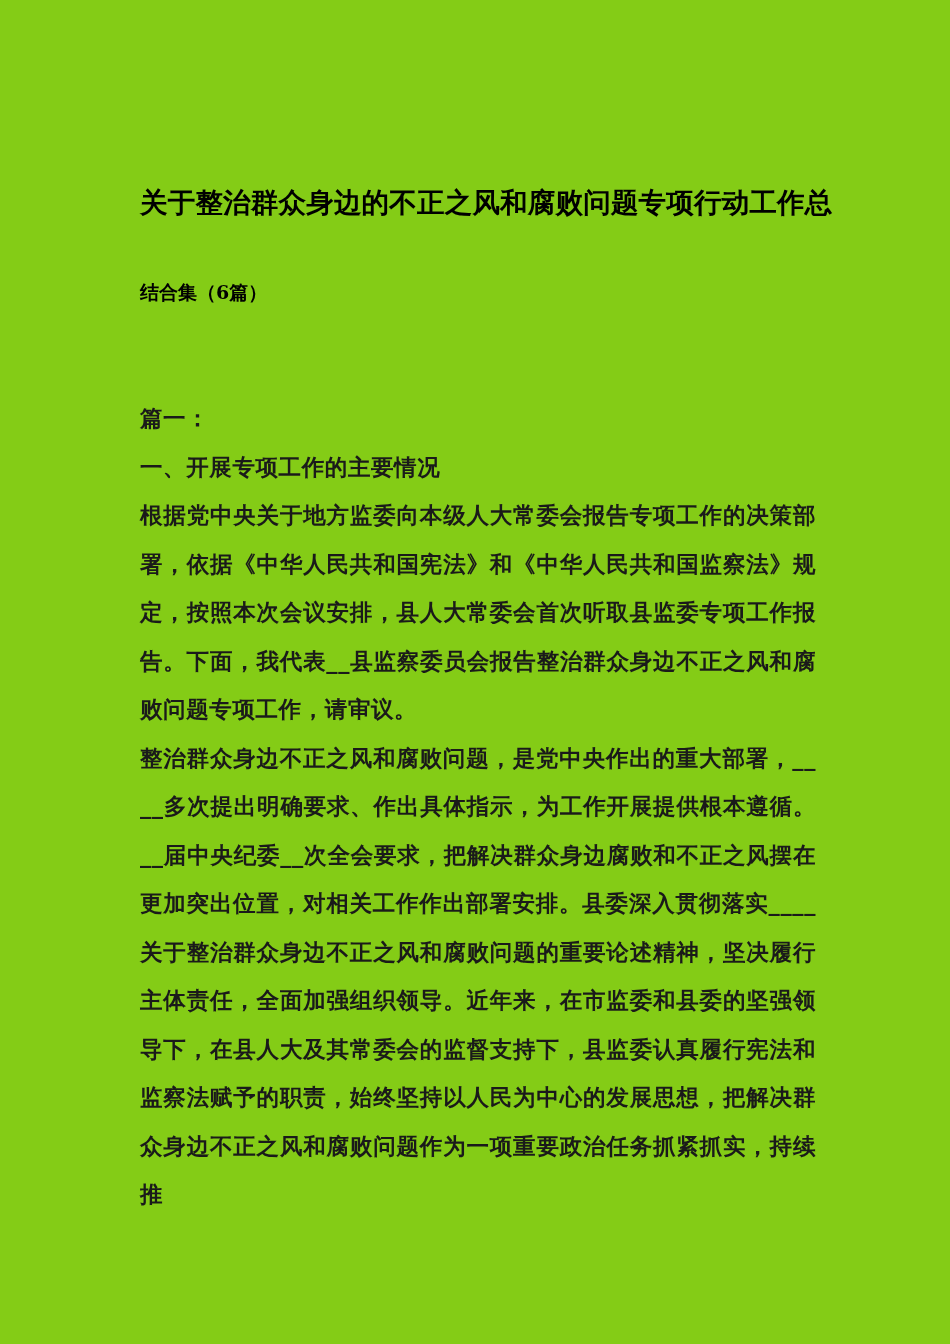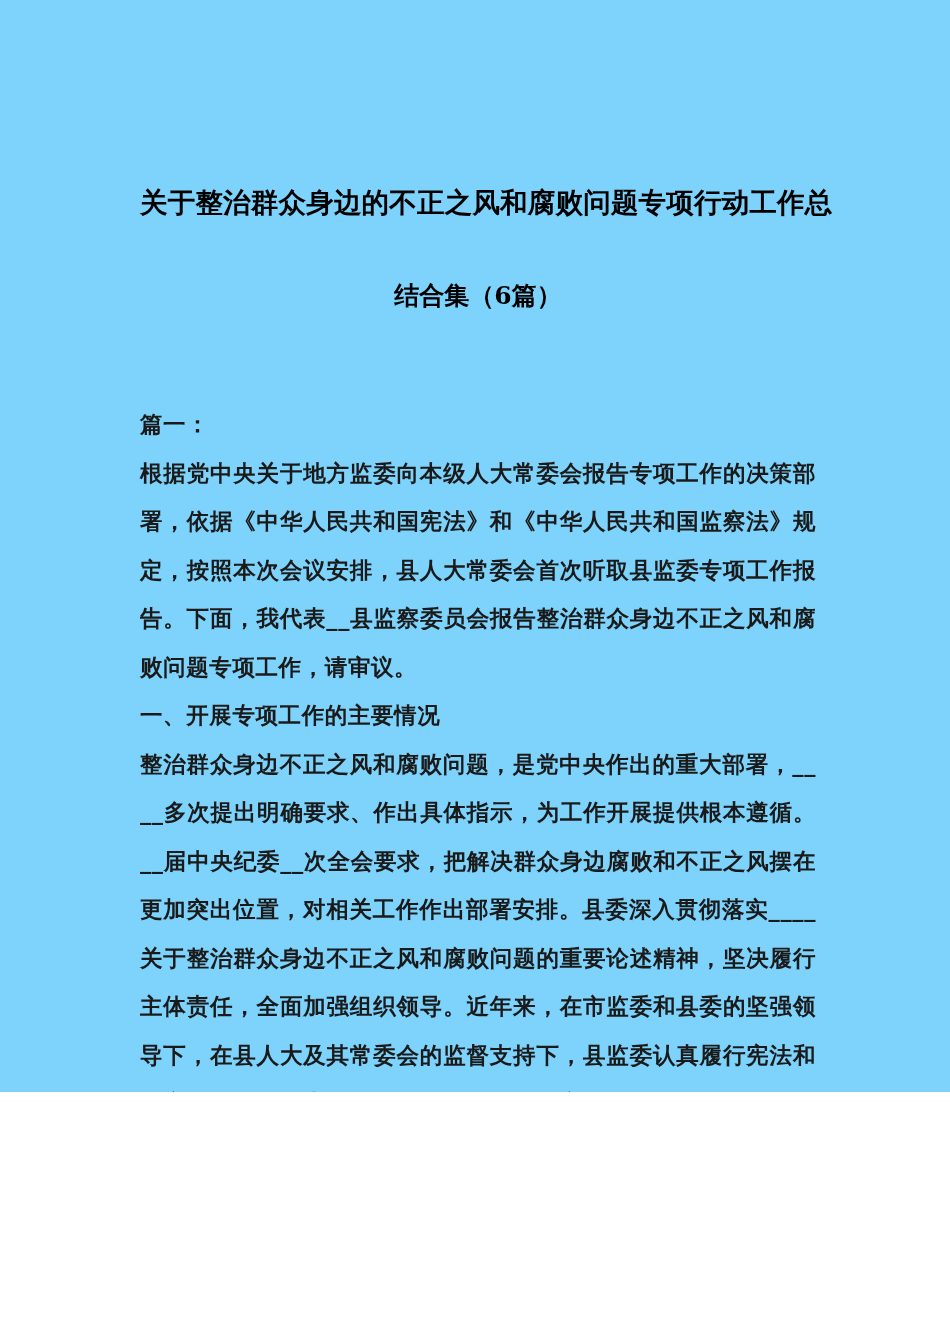--- a/index.html
+++ b/index.html
@@ -3,22 +3,22 @@
 <meta charset="utf-8">
 <style>
   html, body {
     margin: 0;
     padding: 0;
     background: #ffffff;
   }
   .page {
     position: relative;
     width: 950px;
-    height: 1092px;
-    background: #7dd3fc;
+    height: 1344px;
+    background: #84cc16;
     margin: 0 auto;
     overflow: hidden;
     box-sizing: border-box;
   }
   .content {
     position: absolute;
     left: 140px;
     top: 0;
     width: 676px;
   }
@@ -32,24 +32,23 @@
     text-align: justify;
     text-align-last: justify;
     letter-spacing: 0.2px;
     margin: 0;
     padding-top: 150px;
     white-space: nowrap;
   }
   .doc-title-2 {
     font-family: "DejaVu Serif", "Liberation Serif", serif;
     font-weight: bold;
-    font-size: 25px;
+    font-size: 19px;
     line-height: 1;
     color: #000000;
-    text-align: center;
     margin: 0;
     padding-top: 28px;
   }
   
   .body-block {
     padding-top: 92px;
   }
   p.para {
     font-family: "DejaVu Serif", "Liberation Serif", serif;
     font-size: 22.5px;
@@ -79,21 +78,21 @@
   <div class="content">
 
     <h1 class="doc-title">关于整治群众身边的不正之风和腐败问题专项行动工作总</h1>
 
     <h1 class="doc-title-2">结合集（6篇）</h1>
 
     <div class="body-block">
 
       <p class="para nowrapline">篇一：</p>
 
+      <p class="para nowrapline">一、开展专项工作的主要情况</p>
+
       <p class="para flow">根据党中央关于地方监委向本级人大常委会报告专项工作的决策部署，依据《中华人民共和国宪法》和《中华人民共和国监察法》规定，按照本次会议安排，县人大常委会首次听取县监委专项工作报告。下面，我代表__县监察委员会报告整治群众身边不正之风和腐败问题专项工作，请审议。</p>
-
-      <p class="para nowrapline">一、开展专项工作的主要情况</p>
 
       <p class="para flow">整治群众身边不正之风和腐败问题，是党中央作出的重大部署，____多次提出明确要求、作出具体指示，为工作开展提供根本遵循。__届中央纪委__次全会要求，把解决群众身边腐败和不正之风摆在更加突出位置，对相关工作作出部署安排。县委深入贯彻落实____关于整治群众身边不正之风和腐败问题的重要论述精神，坚决履行主体责任，全面加强组织领导。近年来，在市监委和县委的坚强领导下，在县人大及其常委会的监督支持下，县监委认真履行宪法和监察法赋予的职责，始终坚持以人民为中心的发展思想，把解决群众身边不正之风和腐败问题作为一项重要政治任务抓紧抓实，持续推</p>
 
     </div>
   </div>
 </div>
 
 </body></html>

